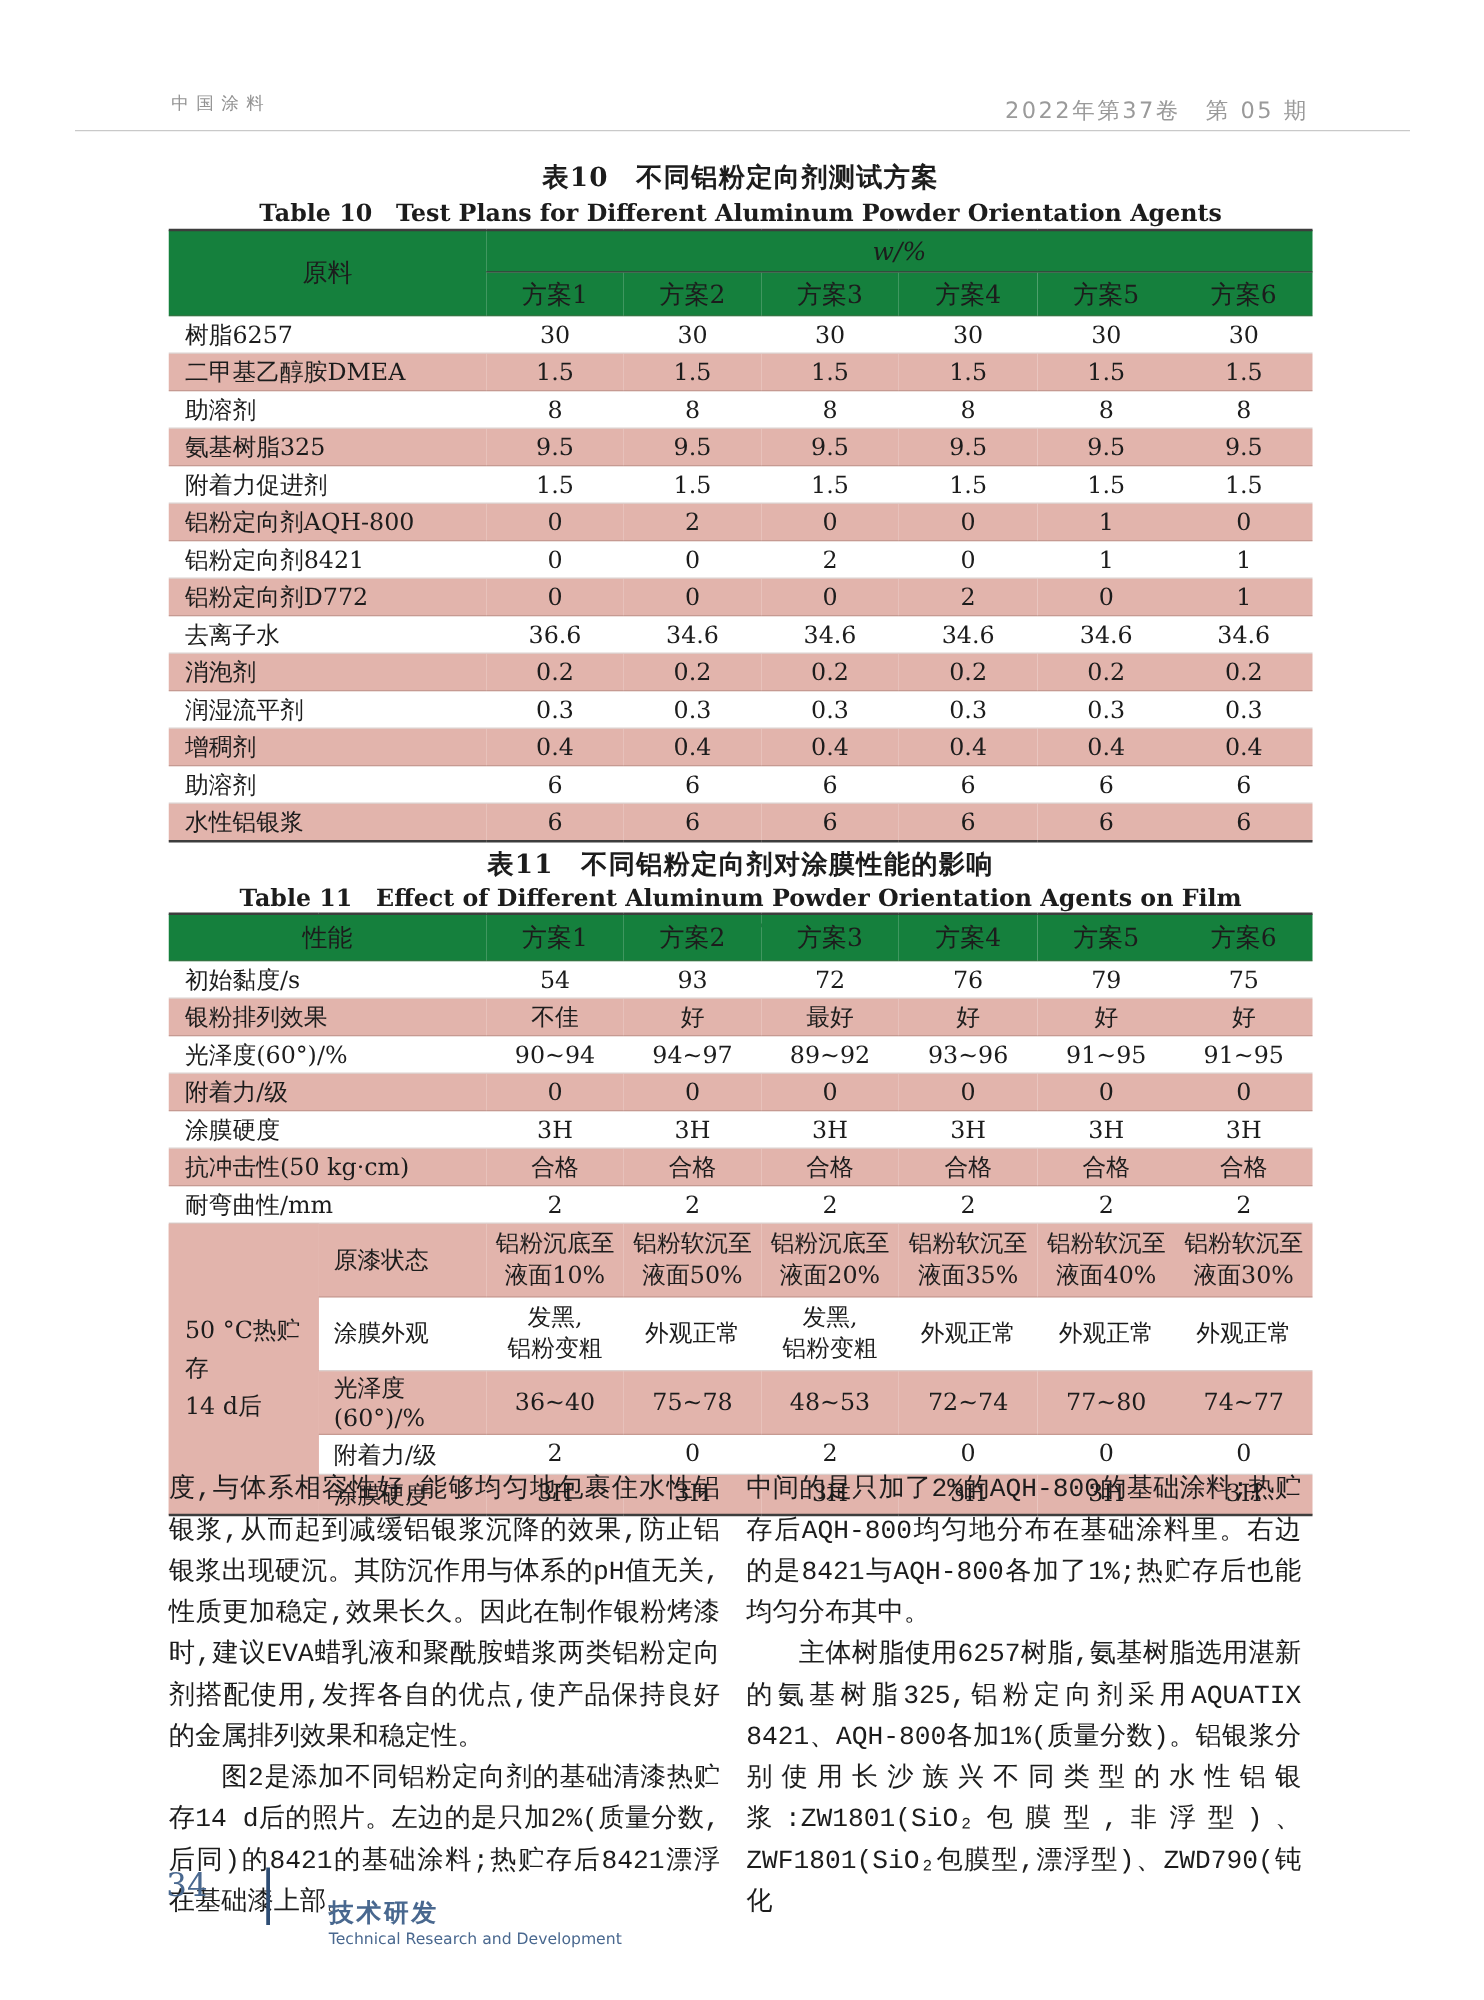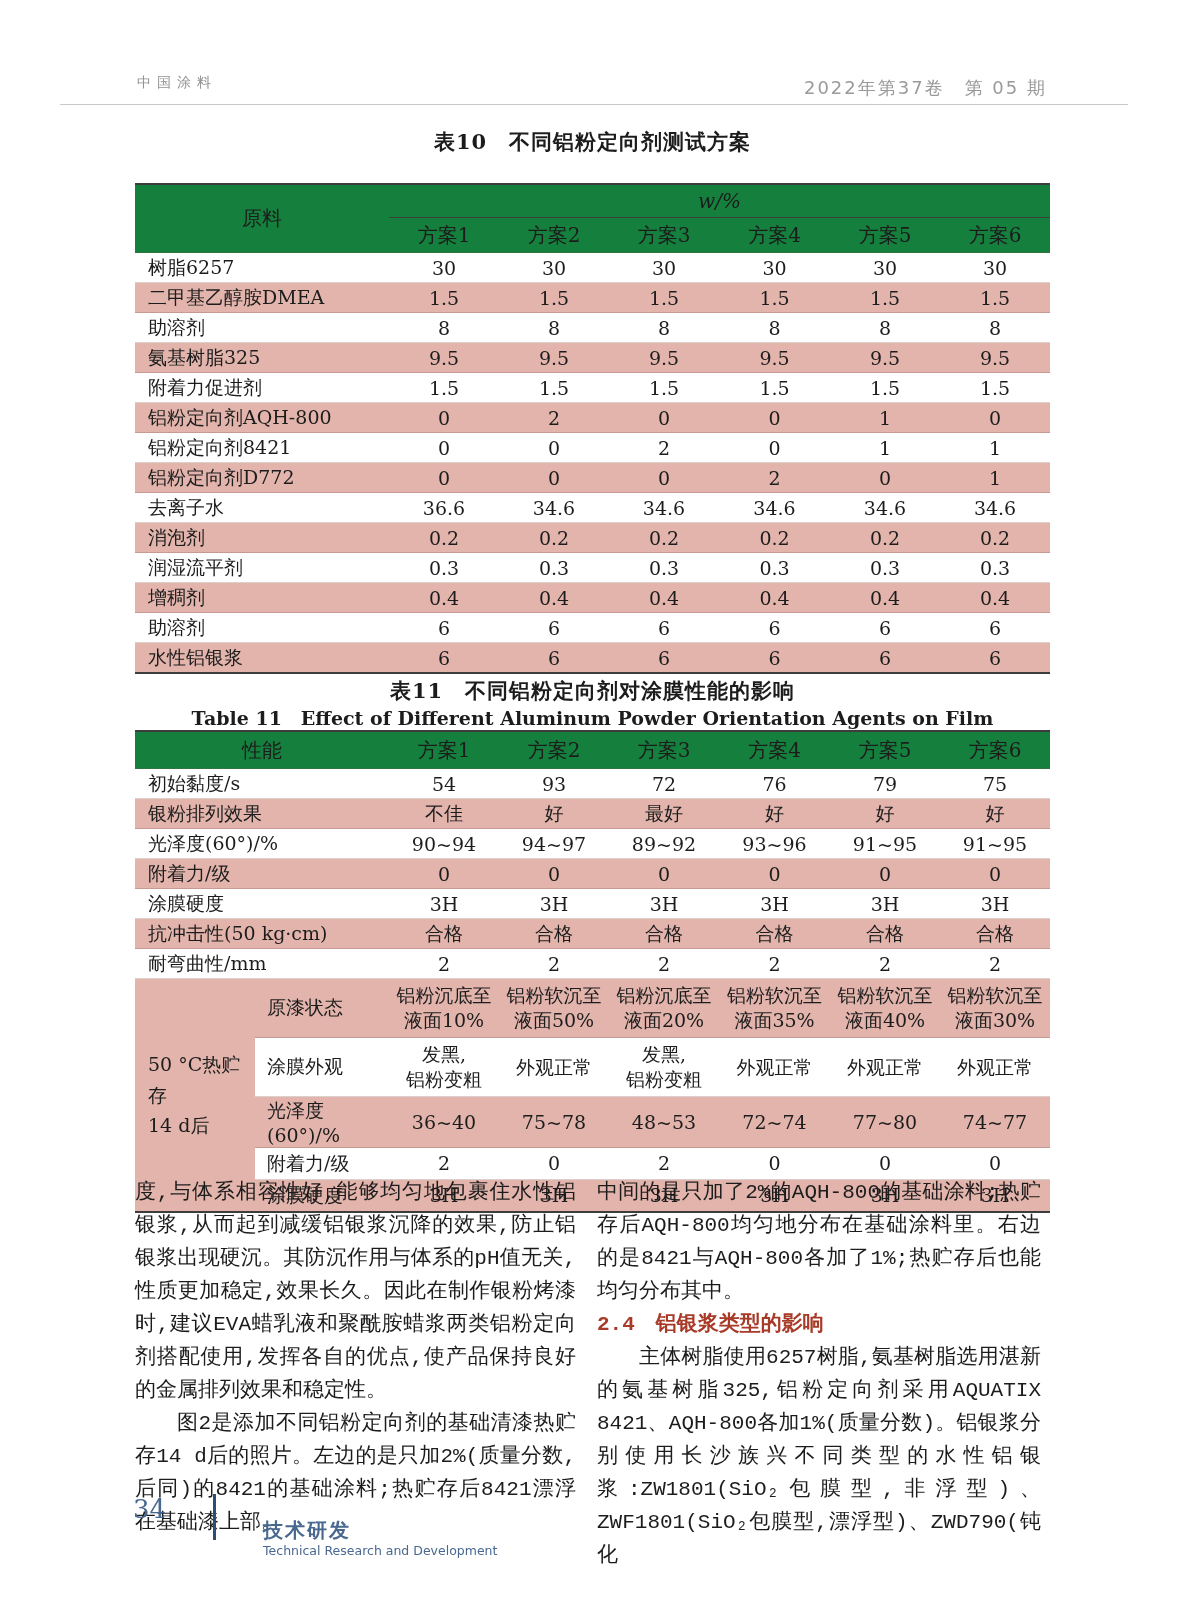--- a/index.html
+++ b/index.html
@@ -64,20 +64,21 @@
 </head>
 <body>
 
 <div class="page">
 
   <div class="journal-name">中国涂料</div>
   <div class="issue-info">2022年第37卷　第 05 期</div>
   <div class="header-rule"></div>
 
   <div class="tbl-title zh" id="t10-title-zh">表10　不同铝粉定向剂测试方案</div>
+  <div class="tbl-title en" id="t10-title-en">Table 10　Test Plans for Different Aluminum Powder Orientation Agents</div>
 
   <table id="table10">
     <colgroup>
       <col style="width:254px">
       <col style="width:110px">
         <col style="width:110px">
         <col style="width:110px">
       <col style="width:111px">
         <col style="width:110px">
         <col style="width:110px">
@@ -372,21 +373,20 @@
         </tr>
       </tbody>
   </table>
 
   <div class="textcol" id="left-col">
     <p>度,与体系相容性好,能够均匀地包裹住水性铝银浆,从而起到减缓铝银浆沉降的效果,防止铝银浆出现硬沉。其防沉作用与体系的pH值无关,性质更加稳定,效果长久。因此在制作银粉烤漆时,建议EVA蜡乳液和聚酰胺蜡浆两类铝粉定向剂搭配使用,发挥各自的优点,使产品保持良好的金属排列效果和稳定性。</p>
     <p class="indent">图2是添加不同铝粉定向剂的基础清漆热贮存14 d后的照片。左边的是只加2%(质量分数,后同)的8421的基础涂料;热贮存后8421漂浮在基础漆上部。</p>
   </div>
   <div class="textcol" id="right-col">
     <p>中间的是只加了2%的AQH-800的基础涂料;热贮存后AQH-800均匀地分布在基础涂料里。右边的是8421与AQH-800各加了1%;热贮存后也能均匀分布其中。</p>
-    <p class="sec-heading">2.4　铝银浆类型的影响</p>
     <p class="indent">主体树脂使用6257树脂,氨基树脂选用湛新的氨基树脂325,铝粉定向剂采用AQUATIX 8421、AQH-800各加1%(质量分数)。铝银浆分别使用长沙族兴不同类型的水性铝银浆:ZW1801(SiO₂包膜型,非浮型)、ZWF1801(SiO₂包膜型,漂浮型)、ZWD790(钝化</p>
   </div>
 
   <div class="footer">
     <span class="page-num">34</span>
     <span class="footer-bar"></span>
     <span>
       <div class="footer-zh">技术研发</div>
       <div class="footer-en">Technical Research and Development</div>
     </span>

